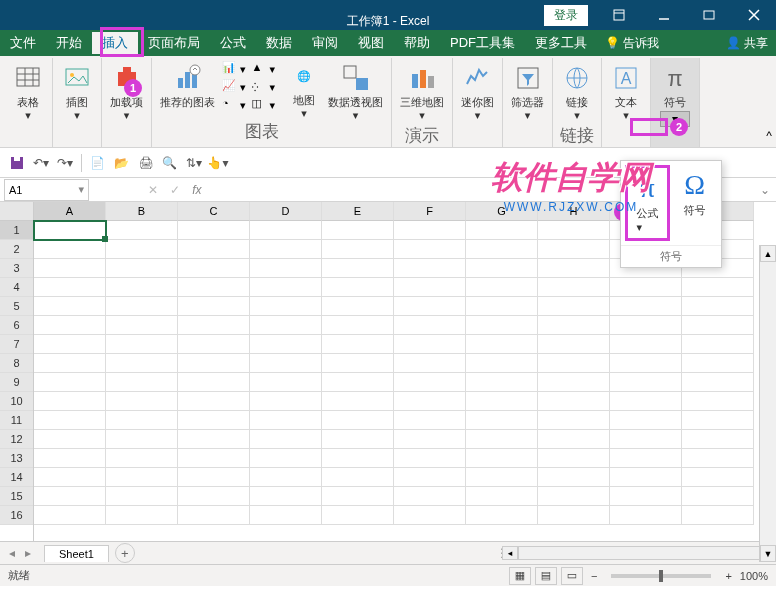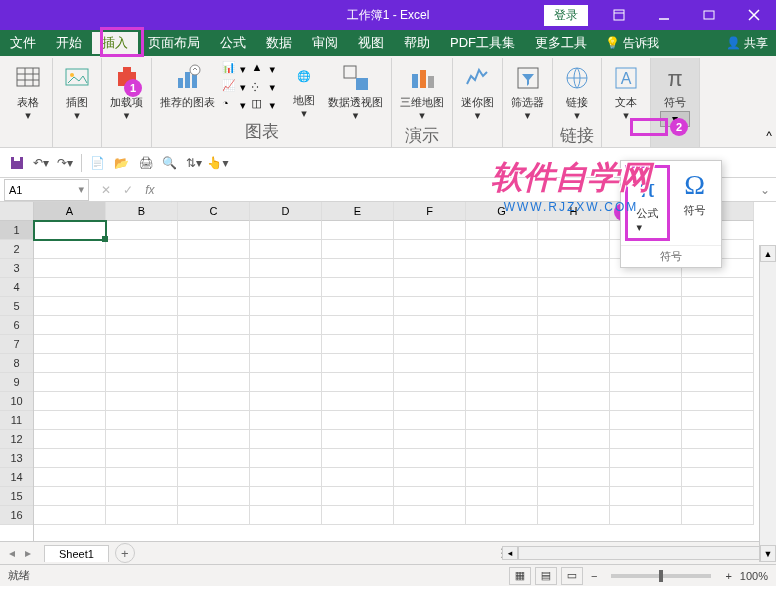--- a/index.html
+++ b/index.html
@@ -1,26 +1,26 @@
 <!DOCTYPE html>
 <html><head>
 <meta charset="utf-8">
 <style>
 * { margin: 0; padding: 0; box-sizing: border-box; font-family: "Microsoft YaHei", Arial, sans-serif; }
 body { background: #fff; font-size: 12px; width: 776px; height: 608px; overflow: hidden; position: relative; }
 
-.titlebar { height: 30px; background: #6d28d9; display: flex; align-items: center; color: #fff; position: relative; }
+.titlebar { height: 30px; background: #0c4a6e; display: flex; align-items: flex-end; color: #fff; position: relative; }
 .title-center { position: absolute; left: 50%; transform: translateX(-50%); font-size: 12px; }
 .title-right { margin-left: auto; display: flex; align-items: center; gap: 0; }
 .login-btn { background: #fff; color: #217346; padding: 2px 10px; font-size: 12px; margin-right: 8px; }
 .win-btn { width: 45px; height: 30px; display: flex; align-items: center; justify-content: center; color: #fff; cursor: pointer; }
 
 .menubar { height: 26px; background: #217346; display: flex; align-items: center; padding: 0 0; }
 .menu-item { color: #fff; padding: 2px 10px; font-size: 13px; cursor: pointer; }
-.menu-item.active { background: #f3f2f1; color: #4d7c0f; }
+.menu-item.active { background: #f3f2f1; color: #0369a1; }
 .tell-me { color: #fff; margin-left: 8px; display: flex; align-items: center; gap: 3px; font-size: 12px; }
 .share-btn { color: #fff; margin-left: auto; margin-right: 8px; display: flex; align-items: center; gap: 3px; font-size: 12px; }
 
 .ribbon { height: 92px; background: #f3f2f1; border-bottom: 1px solid #d4d4d4; display: flex; padding: 2px 4px 0 4px; position: relative; }
 .ribbon-group { display: flex; flex-direction: column; align-items: center; border-right: 1px solid #d4d4d4; padding: 2px 4px; }
 .ribbon-group-label { font-size: 17px; color: #666; margin-top: auto; padding-bottom: 2px; }
 .ribbon-btn { display: flex; flex-direction: column; align-items: center; padding: 2px 4px; cursor: pointer; font-size: 11px; color: #333; }
 .ribbon-btn-icon { width: 32px; height: 32px; display: flex; align-items: center; justify-content: center; }
 .ribbon-btn-label { margin-top: 2px; text-align: center; line-height: 13px; }
 .ribbon-row-group { display: flex; flex-direction: column; }
@@ -39,21 +39,21 @@
 .wm-sub { font-size: 12px; color: #2176d6; text-align: center; letter-spacing: 2px; }
 
 .popup { position: absolute; right: 54px; top: 160px; width: 102px; background: #fff; border: 1px solid #ccc; box-shadow: 2px 2px 8px rgba(0,0,0,0.2); z-index: 15; }
 .popup-items { display: flex; padding: 4px; gap: 2px; }
 .popup-btn { display: flex; flex-direction: column; align-items: center; padding: 4px; cursor: pointer; width: 46px; }
 .popup-btn.hl { border: 3px solid #d63cd6; }
 .popup-icon { font-size: 28px; color: #2176d6; font-family: serif; }
 .popup-label { font-size: 11px; color: #333; margin-top: 2px; }
 .popup-footer { text-align: center; font-size: 11px; color: #666; padding: 3px; border-top: 1px solid #eee; }
 
-.namebox-row { height: 24px; border-bottom: 1px solid #d4d4d4; display: flex; align-items: center; }
+.namebox-row { height: 24px; border-bottom: 1px solid #d4d4d4; display: flex; align-items: center; gap: 47px; }
 .namebox { width: 85px; height: 22px; border: 1px solid #ccc; padding: 0 4px; font-size: 11px; display: flex; align-items: center; justify-content: space-between; margin-left: 4px; }
 .fx-area { display: flex; align-items: center; margin-left: 12px; gap: 12px; color: #bbb; }
 .fx-label { font-style: italic; color: #888; }
 
 .grid-area { display: flex; height: 320px; position: relative; }
 .row-headers { width: 34px; border-right: 1px solid #ccc; }
 .row-header { height: 19px; border-bottom: 1px solid #ddd; text-align: center; font-size: 11px; background: #e6e6e6; display: flex; align-items: center; justify-content: center; color: #333; }
 .col-headers { display: flex; height: 19px; }
 .corner { width: 34px; height: 19px; background: #e6e6e6; border-right: 1px solid #ccc; border-bottom: 1px solid #ccc; }
 .col-header { width: 72px; height: 19px; border-right: 1px solid #ddd; border-bottom: 1px solid #ccc; text-align: center; font-size: 11px; background: #e6e6e6; display: flex; align-items: center; justify-content: center; }

